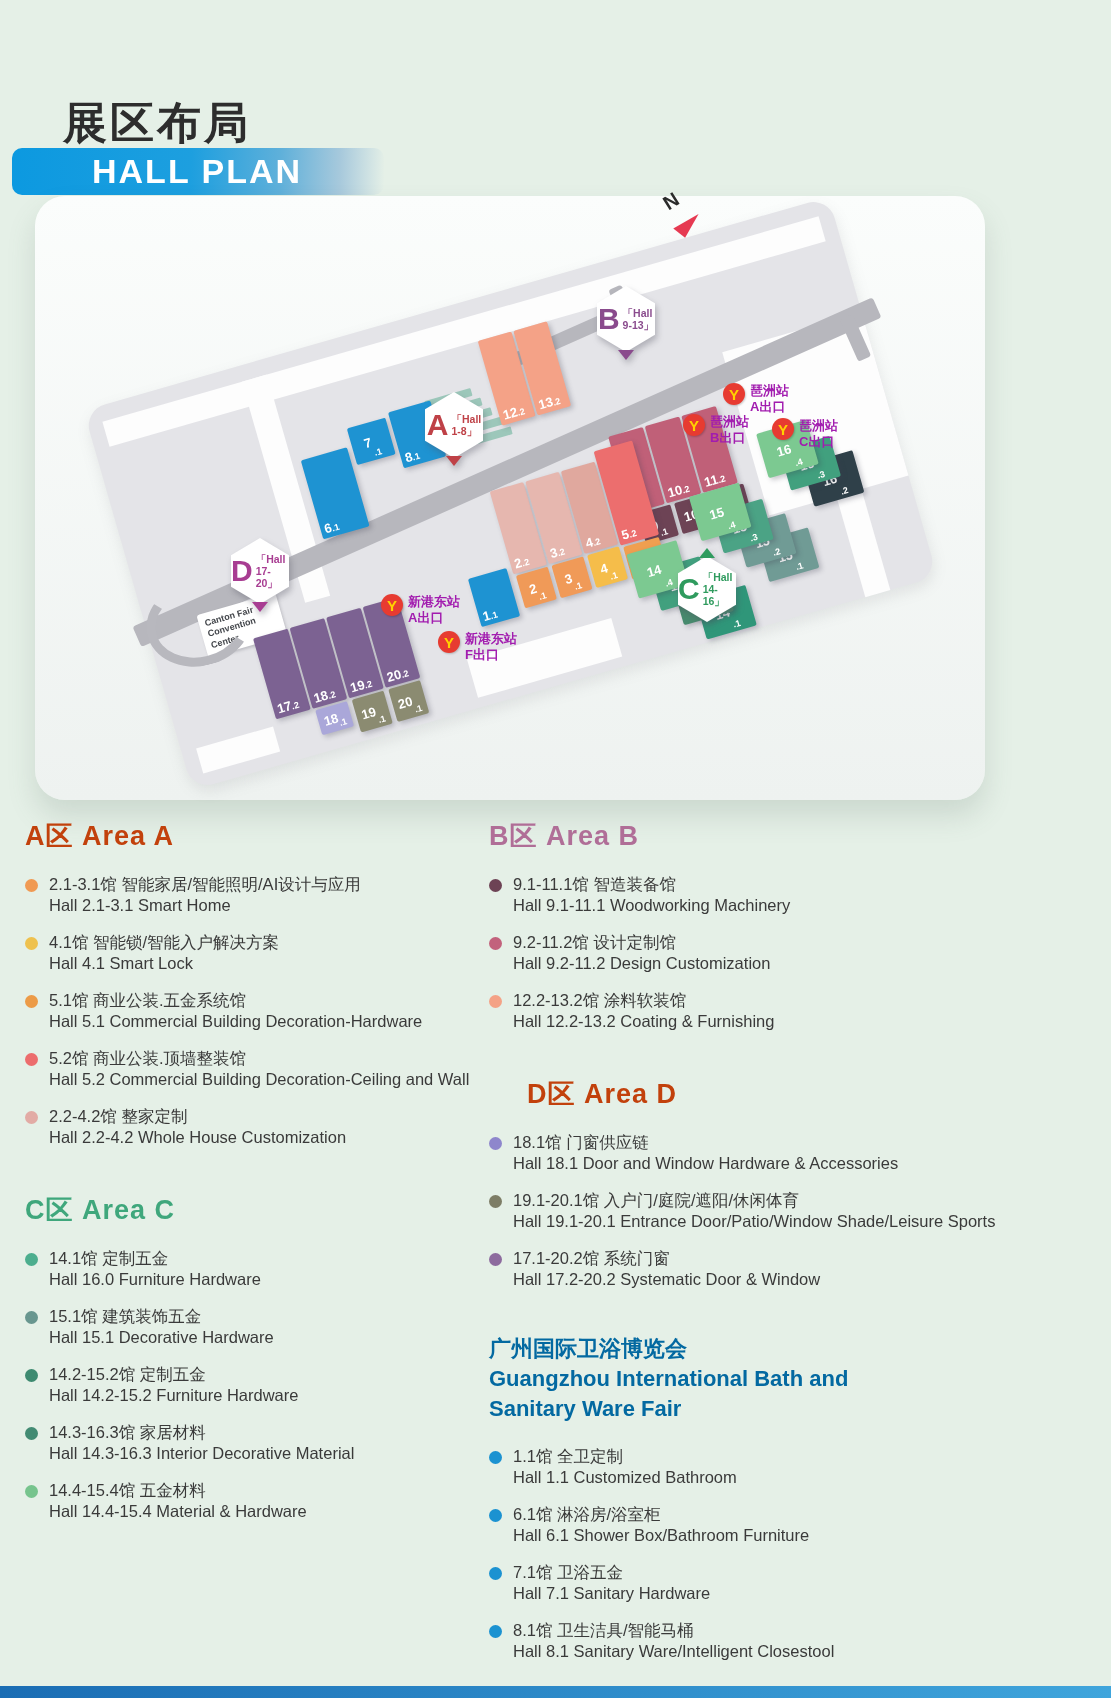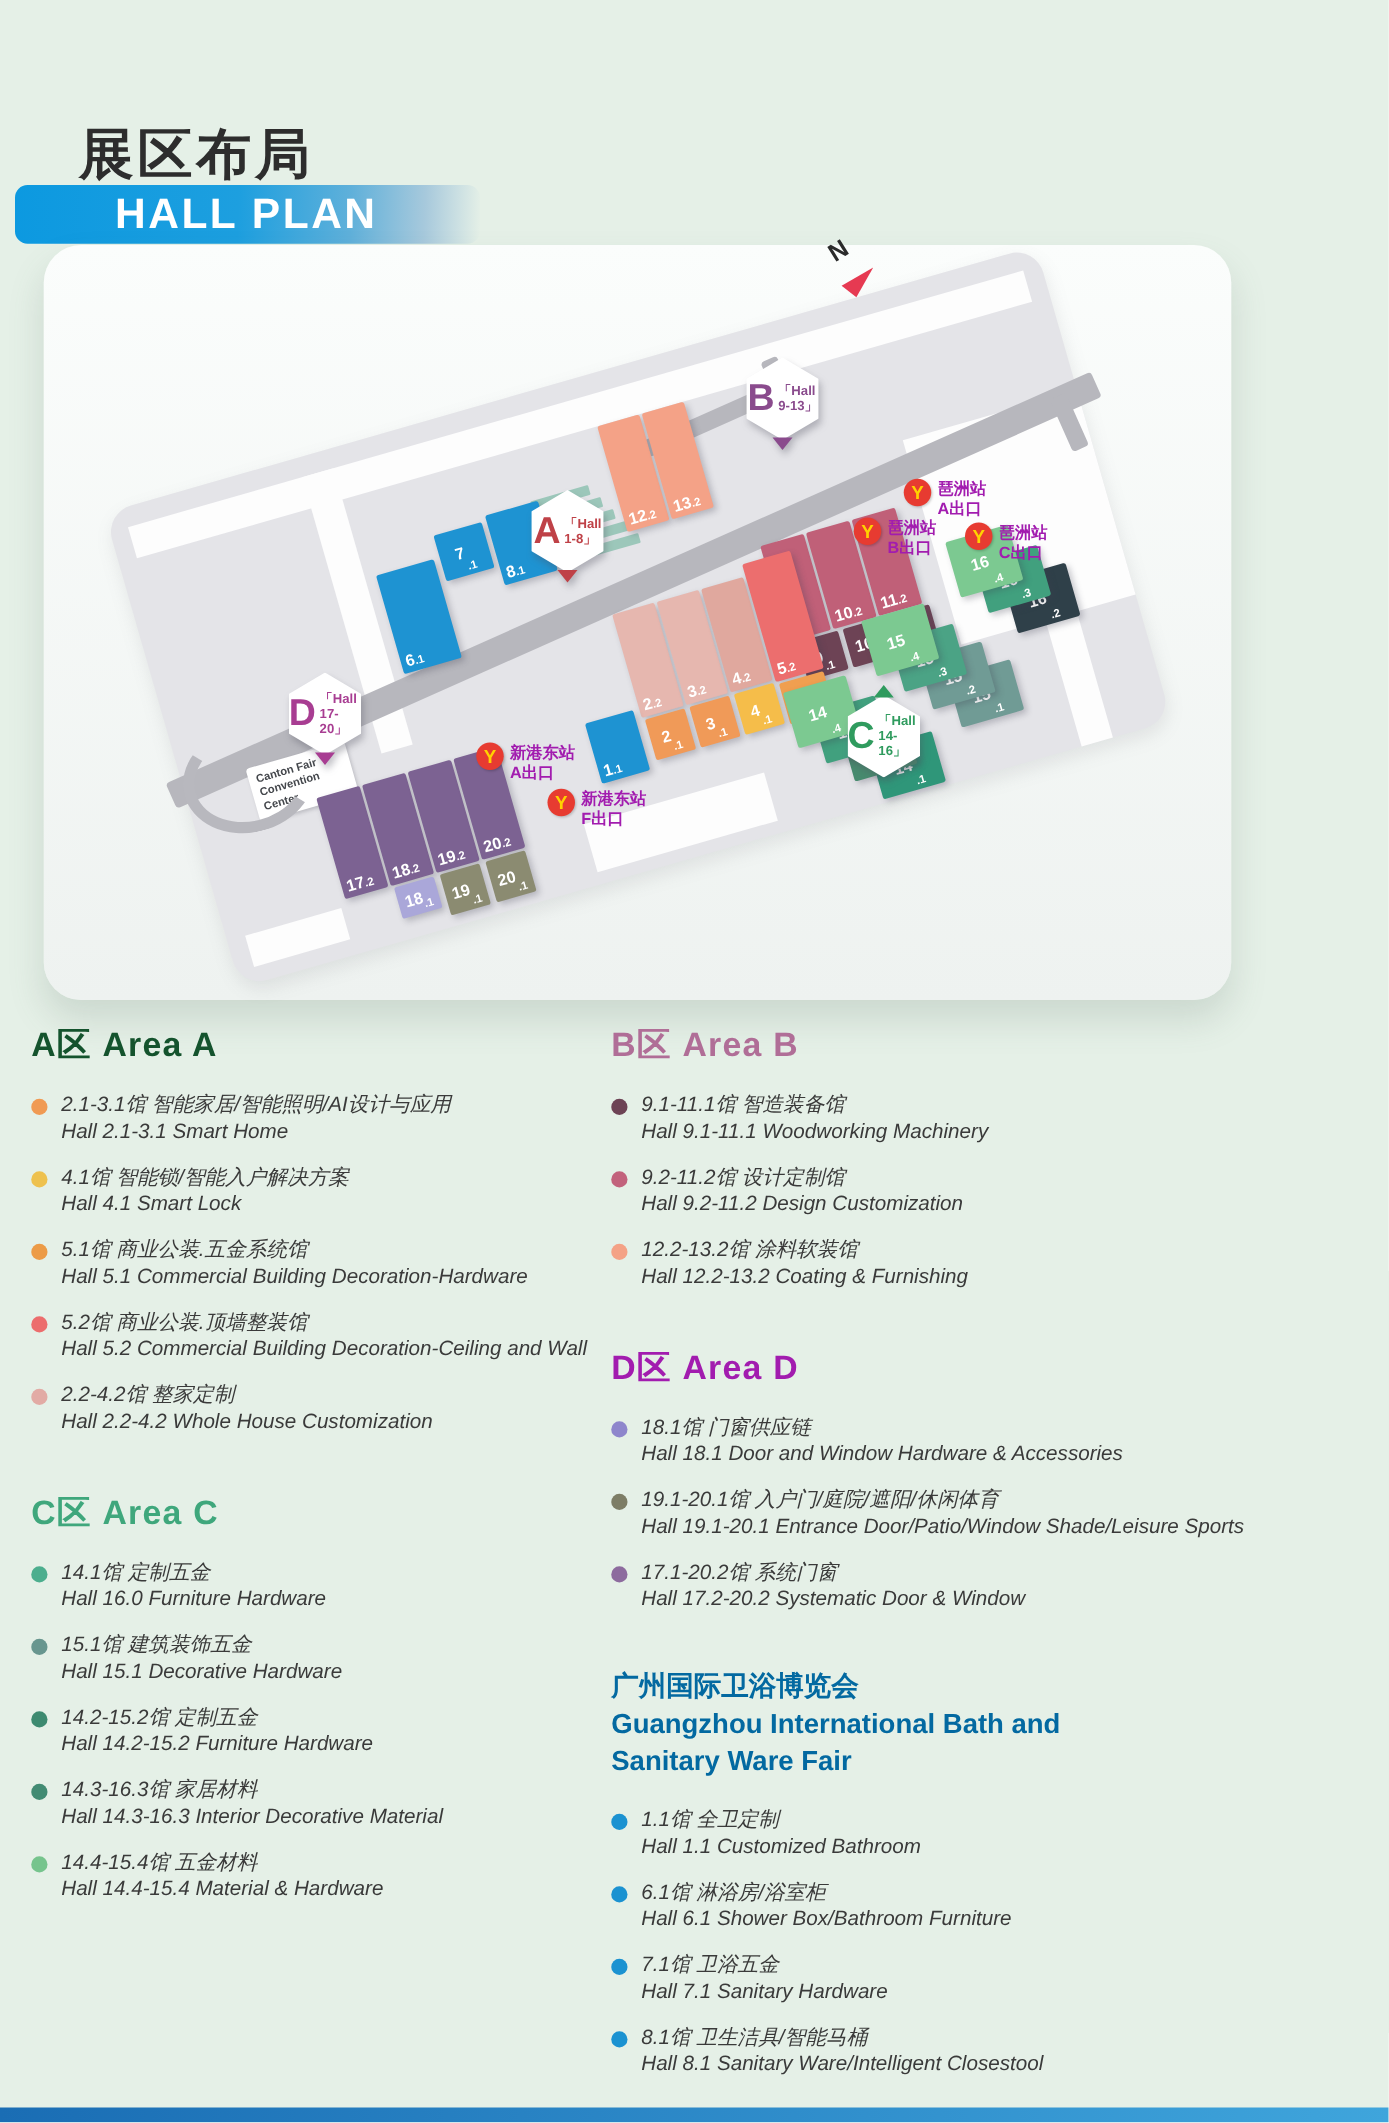--- a/index.html
+++ b/index.html
@@ -45,21 +45,21 @@
   .curve{position:absolute;left:146px;top:580px;width:88px;height:68px;border:9px solid transparent;
          border-left-color:#b8b8be;border-bottom-color:#b8b8be;border-radius:50%;transform:rotate(-14deg);z-index:5;}
   
   .legend-left{position:absolute;left:25px;top:818px;width:460px;}
   .legend-right{position:absolute;left:489px;top:818px;width:615px;}
   .sec{margin-bottom:44px;}
   .sec-title{font-size:27px;font-weight:bold;margin:0 0 20px 0;letter-spacing:1px;}
   .bath-title{font-size:22px;font-weight:bold;color:#39463f;line-height:30px;margin:10px 0 22px 0;}
   .litem{display:flex;gap:11px;margin-bottom:16px;}
   .ldot{width:13px;height:13px;border-radius:50%;margin-top:5px;flex:none;}
-  .ltext{font-size:16.5px;color:#3a3a3a;line-height:21px;font-style:italic;}
+  .ltext{font-size:16.5px;color:#3a3a3a;line-height:21px;}
   
   .footbar{position:absolute;left:0;bottom:0;width:100%;height:12px;
            background:linear-gradient(90deg,#1a6db4,#3fa5dc);}
 </style>
 </head>
 <body>
 
 <div class="page">
 
   <div class="title-cn">展区布局</div>
@@ -326,21 +326,21 @@
         <span class="metro" style="background:#e73b31;color:#ffd200">Y</span>
      <span class="stext">
        <div>新港东站</div>
        <div>F出口</div>
      </span>
       </div>
     </div>
 
   <div class="legend-left" id="legend-left">
       <div class="sec">
-        <h2 class="sec-title" style="color: #14532d;">A区 Area A</h2>
+        <h2 class="sec-title" style="color: #c2410c;">A区 Area A</h2>
         <div class="litem">
           <span class="ldot" style="background:#f09a53"></span>
        <span class="ltext">
          <div>2.1-3.1馆  智能家居/智能照明/AI设计与应用</div>
          <div>Hall 2.1-3.1 Smart Home</div>
        </span>
         </div>
         <div class="litem">
           <span class="ldot" style="background:#eec14e"></span>
        <span class="ltext">
@@ -428,21 +428,21 @@
         </div>
         <div class="litem">
           <span class="ldot" style="background:#f4a286"></span>
        <span class="ltext">
          <div>12.2-13.2馆  涂料软装馆</div>
          <div>Hall 12.2-13.2 Coating &amp; Furnishing</div>
        </span>
         </div>
       </div>
       <div class="sec">
-        <h2 class="sec-title" style="color: #a21caf;">D区 Area D</h2>
+        <h2 class="sec-title" style="color: #c2410c; margin-left: 38px;">D区 Area D</h2>
         <div class="litem">
           <span class="ldot" style="background:#8e86cc"></span>
        <span class="ltext">
          <div>18.1馆  门窗供应链</div>
          <div>Hall 18.1 Door and Window Hardware &amp; Accessories</div>
        </span>
         </div>
         <div class="litem">
           <span class="ldot" style="background:#7d7d66"></span>
        <span class="ltext">

